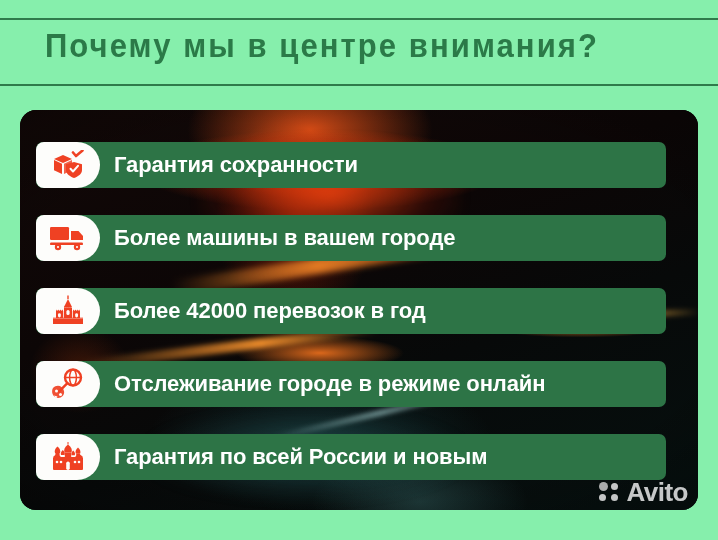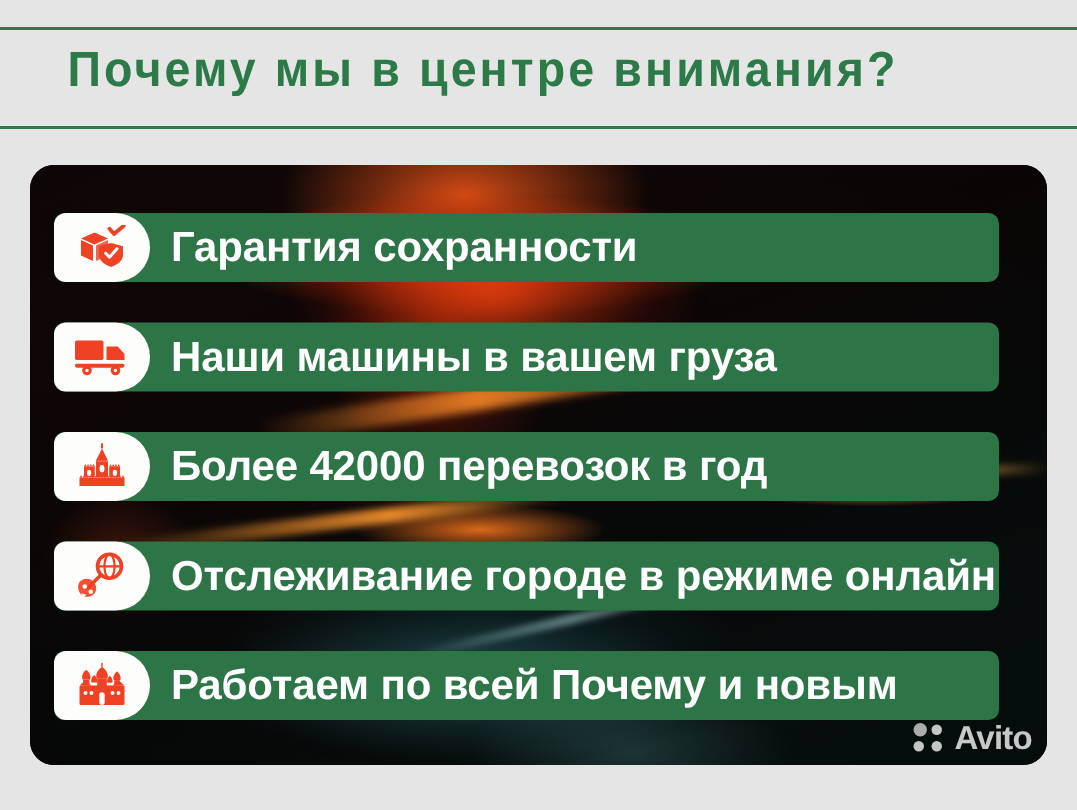--- a/index.html
+++ b/index.html
@@ -11,21 +11,21 @@
     width: 718px;
     height: 540px;
     overflow: hidden;
     font-family: "Liberation Sans", "DejaVu Sans", sans-serif;
     position: relative;
   }
 
   .page {
     position: absolute;
     inset: 0;
-    background: #e5e5e5;
+    background: #86efac;
   }
 
   
   .header-block {
     position: absolute;
     left: 0;
     top: 18px;
     width: 718px;
     height: 68px;
   }
@@ -159,21 +159,21 @@
     justify-content: center;
   }
   .badge svg { display: block; }
   .row-label {
     position: absolute;
     left: 78px;
     top: 0;
     height: 31px;
     line-height: 46px;
     color: #ffffff;
-    font-size: 28px;
+    font-size: 22px;
     font-weight: 700;
     white-space: nowrap;
     letter-spacing: -0.1px;
   }
 
   
   .row-0 { top: 32px;  }
   .row-1 { top: 105px; }
   .row-2 { top: 178px; }
   .row-3 { top: 251px; }
@@ -205,21 +205,21 @@
     border-radius: 50%;
     background: #e8e8e8;
     display: block;
   }
   .wm-dots i:nth-child(1) { width: 9px;  height: 9px;  left: 0px;  top: 0px;  background: #cfcfcf; }
   .wm-dots i:nth-child(2) { width: 7px;  height: 7px;  left: 12px; top: 1px;  background: #efefef; }
   .wm-dots i:nth-child(3) { width: 7px;  height: 7px;  left: 0px;  top: 12px; background: #efefef; }
   .wm-dots i:nth-child(4) { width: 7px;  height: 7px;  left: 12px; top: 12px; background: #efefef; }
   .wm-text {
     color: #f2f2f2;
-    font-size: 22px;
+    font-size: 26px;
     font-weight: 700;
     letter-spacing: -0.5px;
     line-height: 20px;
   }
 </style>
 </head>
 <body>
 
 <div class="page">
 
@@ -255,21 +255,21 @@
               </g>
               <path d="M19.5 18.8 L22 21.5 L27 15.8" stroke="#fdfdfb" stroke-width="2" fill="none" stroke-linecap="round" stroke-linejoin="round"></path>
               <path d="M22 2.5 L25 6 L31.5 0.5" stroke="#ef4123" stroke-width="2.6" fill="none" stroke-linecap="round" stroke-linejoin="round"></path>
             </svg>
           </span>
         </div>
       </div>
 
       <div class="row row-1">
         <div class="bar"></div>
-        <div class="row-label">Наши машины в вашем груза</div>
+        <div class="row-label">Более машины в вашем городе</div>
         <div class="badge">
           <span>
             <svg width="36" height="26" viewBox="0 0 36 26">
               <g fill="#ef4123">
                 <rect x="0" y="2" width="19" height="13" rx="1.2"></rect>
                 <path d="M21 6 L28.5 6 L33 11 L33 15 L21 15 Z"></path>
                 <rect x="0" y="17.5" width="33" height="2.6" rx="1.2"></rect>
                 <circle cx="8" cy="22" r="3.2"></circle>
                 <circle cx="27" cy="22" r="3.2"></circle>
               </g>
@@ -330,21 +330,21 @@
                 <circle cx="9.5" cy="26.5" r="1.5"></circle>
                 <path d="M3 27.5 L6.5 28.5 L5 30.5 Z"></path>
               </g>
             </svg>
           </span>
         </div>
       </div>
 
       <div class="row row-4">
         <div class="bar"></div>
-        <div class="row-label">Работаем по всей Почему и новым</div>
+        <div class="row-label">Гарантия по всей России и новым</div>
         <div class="badge">
           <span>
             <svg width="36" height="30" viewBox="0 0 36 30">
               <g fill="#ef4123">
                 <path d="M17.5 0 L18.5 0 L18.5 2.5 L17.5 2.5 Z"></path>
                 <path d="M18 2.5 C21.5 5 22.5 8 21.5 10.5 L14.5 10.5 C13.5 8 14.5 5 18 2.5 Z"></path>
                 <rect x="14.8" y="10.5" width="6.4" height="5"></rect>
                 <path d="M7.5 4.5 C10 6.5 10.8 9 10 11 L5 11 C4.2 9 5 6.5 7.5 4.5 Z"></path>
                 <rect x="5.4" y="11" width="4.2" height="4"></rect>
                 <path d="M28 5.5 C30.2 7.3 30.9 9.6 30.2 11.4 L25.8 11.4 C25.1 9.6 25.8 7.3 28 5.5 Z"></path>

